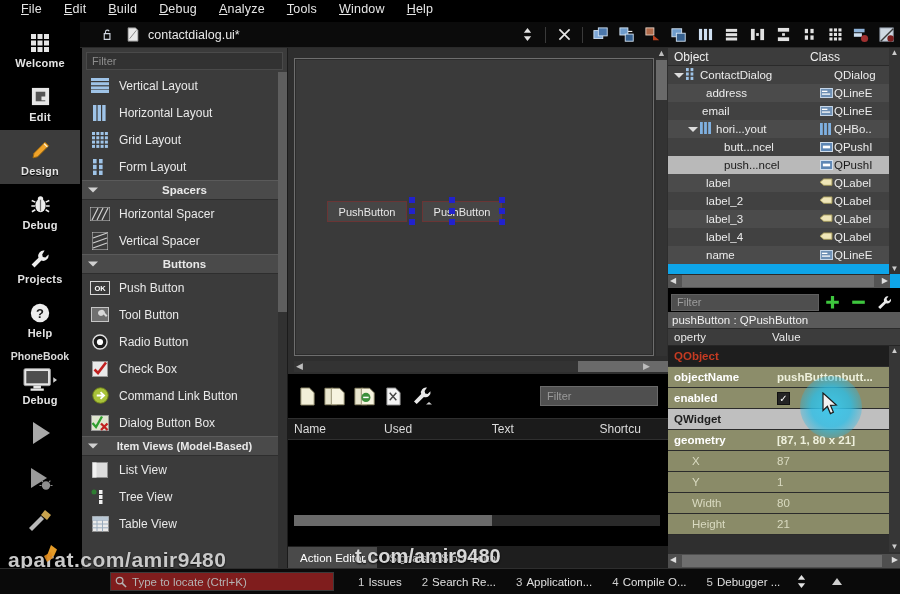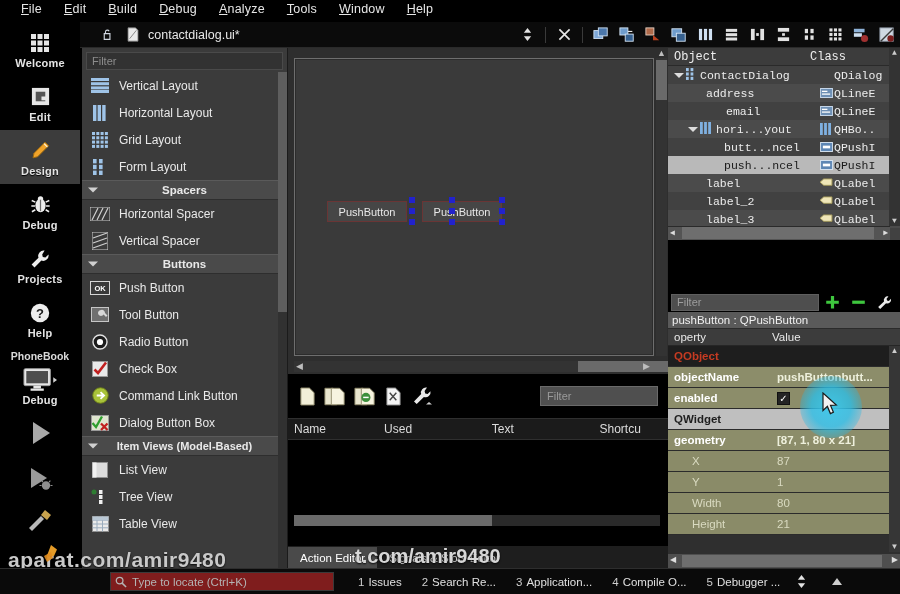--- a/index.html
+++ b/index.html
@@ -139,22 +139,22 @@
     background:#1e1e1e; display:flex; align-items:flex-end;
   }
   .ae-tab{
     height:21px; padding:8px 12px; font-size:11.5px; color:#dcdcdc;
     display:flex; align-items:center; cursor:default;
   }
   .ae-tab.sel{ background:#4a4a4a; color:#fff; }
 
   
   #objtree{
-    position:absolute; left:668px; top:48px; width:232px; height:192px;
-    background:#0ea5e9; overflow:hidden;font-family:Liberation Mono, monospace;
+    position:absolute; left:668px; top:48px; width:232px; height:240px;
+    background:#0ea5e9; overflow:hidden;
   }
   #ot-header{
     height:18px; background:#3c3c3c; display:flex; align-items:center;
     color:#eee; font-size:12px; border-bottom:1px solid #2a2a2a;
   }
   .otrow{ height:18px; display:flex; align-items:center; font-size:11.5px; position:relative; }
   .otrow.a{ background:#414141; }
   .otrow.b{ background:#4b4b4b; }
   .otrow.sel{ background:#b9b9b9; color:#1a1a1a; }
   .ot-name{ flex:1; white-space:nowrap; overflow:hidden; color:#ececec; }
@@ -803,21 +803,21 @@
       <svg width="13" height="10" viewBox="0 0 14 11">
           <rect x="0.5" y="0.5" width="13" height="10" fill="#6d8fb4" stroke="#cfe0f2"></rect>
           <rect x="2" y="3" width="6" height="1.4" fill="#fff"></rect>
           <rect x="2" y="6" width="9" height="1.4" fill="#fff"></rect>
         </svg>
     </span>
     <span class="ot-class">QLineE</span>
   </div>
 
   <div class="otrow a">
-    <span class="ot-name" style="padding-left:58px">email</span>
+    <span class="ot-name" style="padding-left:34px">email</span>
     <span class="ot-cicon">
       <svg width="13" height="10" viewBox="0 0 14 11">
           <rect x="0.5" y="0.5" width="13" height="10" fill="#6d8fb4" stroke="#cfe0f2"></rect>
           <rect x="2" y="3" width="6" height="1.4" fill="#fff"></rect>
           <rect x="2" y="6" width="9" height="1.4" fill="#fff"></rect>
         </svg>
     </span>
     <span class="ot-class">QLineE</span>
   </div>
 

